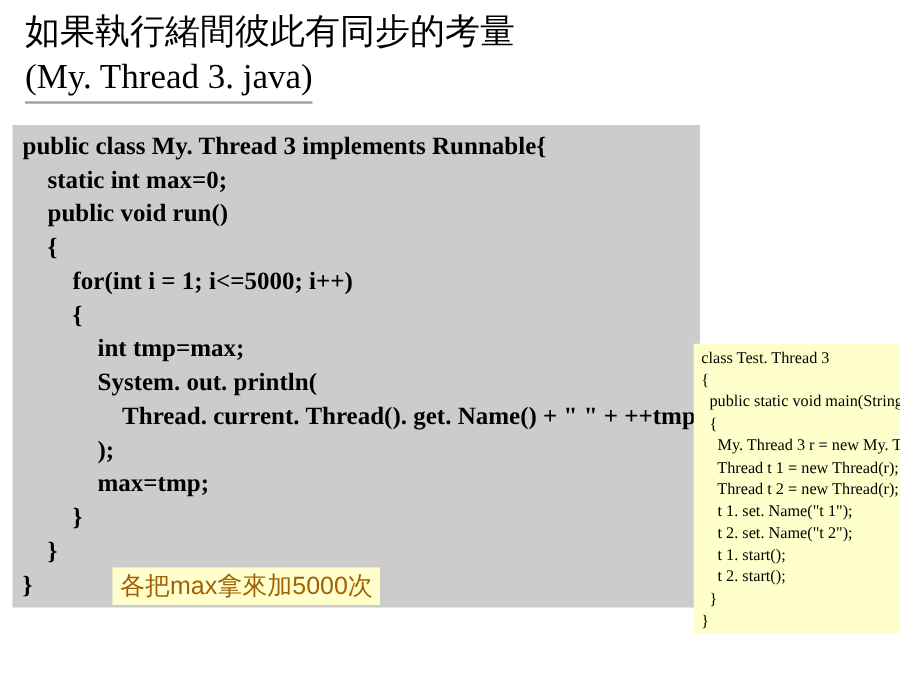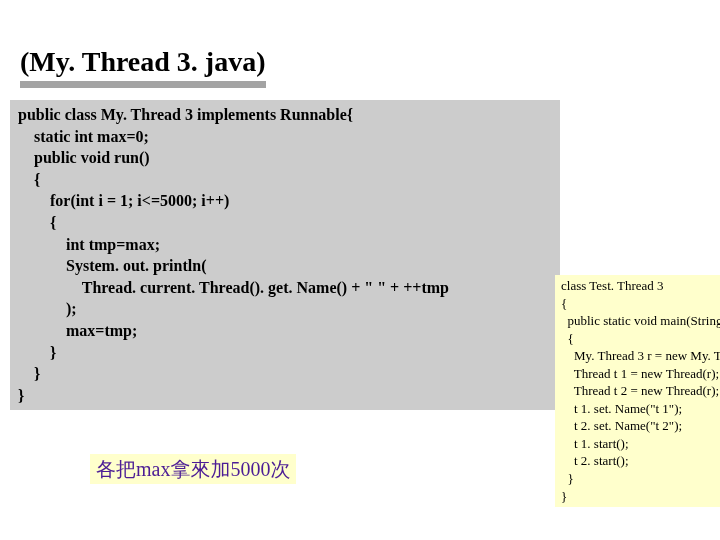--- a/index.html
+++ b/index.html
@@ -11,27 +11,26 @@
     position: relative;
     overflow: hidden;
   }
   .title {
     font-size: 28px;
     padding: 8px 20px 4px 20px;
     line-height: 1.3;
     color: #000;
   }
   .title-underline {
-    border-bottom: 7px solid #a3a3a3;
+    border-bottom: 2px solid #a3a3a3;
     display: inline-block;
-    font-weight: bold;
   }
   .code-block {
     font-family: "Times New Roman", serif;
-    font-size: 16px;
+    font-size: 20px;
     line-height: 1.35;
     white-space: pre;
     position: absolute;
   }
   .block-main {
     background: #cccccc;
     left: 10px;
     top: 100px;
     width: 550px;
     padding: 4px 8px;
@@ -48,30 +47,30 @@
     font-size: 13px;
     line-height: 1.35;
   }
   .note-box {
     position: absolute;
     left: 90px;
     top: 454px;
     background: #ffffcc;
     padding: 2px 6px;
     font-size: 20px;
-    color: #4c1d95;
+    color: #a16207;
     line-height: 1.3;
-    font-family: Liberation Serif, serif;
+    font-family: Liberation Sans, sans-serif;
   }
 </style>
 </head>
 <body>
 
 <div class="title">
-  <br>
+  <span>如果執行緒間彼此有同步的考量</span><br>
   <span class="title-underline">(My. Thread 3. java)</span>
 </div>
 
 <div class="code-block block-main">public class My. Thread 3 implements Runnable{
     static int max=0;
     public void run()
     {
         for(int i = 1; i&lt;=5000; i++)
         {
             int tmp=max;

